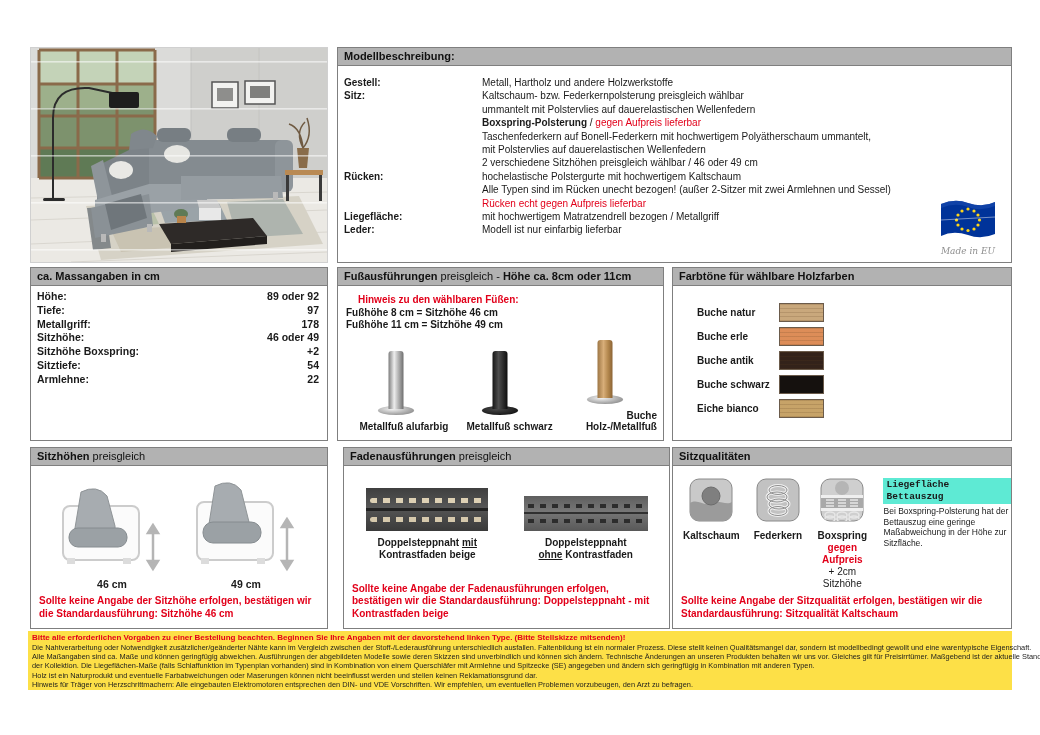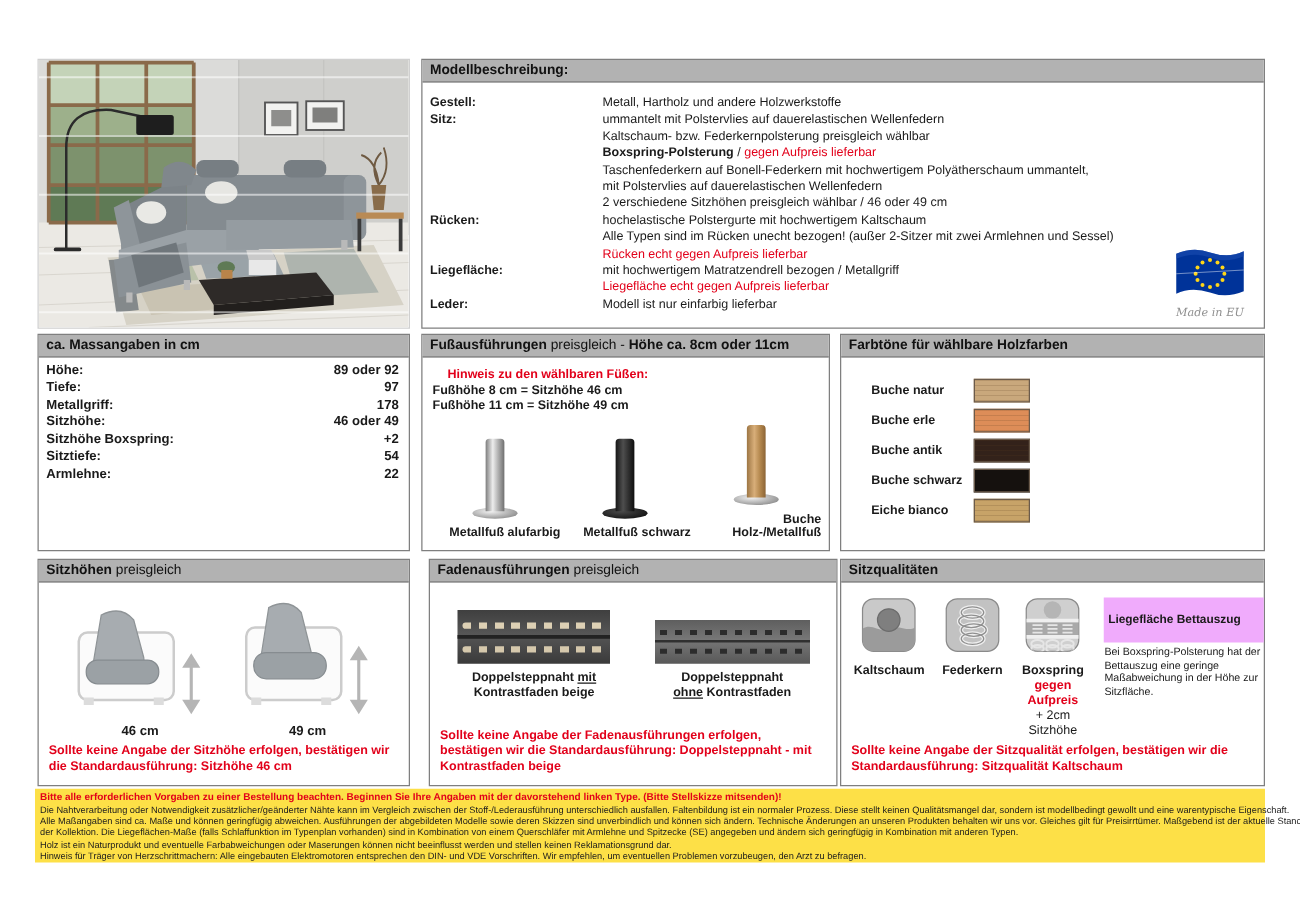--- a/index.html
+++ b/index.html
@@ -69,21 +69,21 @@
   .stitch-dark .mid{position:absolute;left:0;right:0;top:16px;height:2px;background:#303030;}
   .stitch-label{font-size:10px;font-weight:bold;line-height:12px;}
   
   #qual{left:672px;top:447px;width:340px;height:182px;}
   #qual-row{display:flex;align-items:flex-start;padding:12px 0 0 10px;}
   .q-item{text-align:center;width:62px;margin-right:12px;}
   .q-label{font-size:10px;font-weight:bold;margin-top:4px;line-height:12px;}
   .q-extra-red{font-size:10px;font-weight:bold;color:#e2001a;line-height:12px;}
   .q-extra{font-size:10px;line-height:12px;}
   #bett-box{width:152px;margin-left:2px;}
-  #bett-title{background:#f0abfc;font-size:9.5px;font-weight:bold;padding:12px 4px;line-height:12px;}
+  #bett-title{background:#5eead4;font-size:9.5px;font-weight:bold;padding:1px 4px;line-height:12px;font-family:Liberation Mono, monospace;}
   #bett-text{font-size:8.5px;line-height:10.5px;padding:2px 0 0 1px;}
   
   #footer{position:absolute;left:28px;top:631px;width:984px;height:59px;background:#fde047;padding:2px 4px;box-sizing:border-box;}
   #footer-headline{font-size:8px;font-weight:bold;color:#e2001a;line-height:9.6px;white-space:nowrap;}
   .footer-line{font-size:7.4px;line-height:9.4px;color:#1c1c1c;white-space:nowrap;}
 </style>
 </head>
 <body>
 
 <div id="page">
@@ -195,41 +195,40 @@
     <div id="model-rows">
         <div class="m-row">
           <div class="m-label">Gestell:</div>
           <div class="m-lines">
             <div class="m-line"><span>Metall, Hartholz und andere Holzwerkstoffe</span></div>
           </div>
         </div>
         <div class="m-row">
           <div class="m-label">Sitz:</div>
           <div class="m-lines">
+            <div class="m-line"><span>Kaltschaum- bzw. Federkernpolsterung preisgleich wählbar</span></div>
             <div class="m-line"><span>ummantelt mit Polstervlies auf dauerelastischen Wellenfedern</span></div>
-            <div class="m-line"><span>Kaltschaum- bzw. Federkernpolsterung preisgleich wählbar</span></div>
             <div class="m-line"><span class="b ">Boxspring-Polsterung</span><span> / </span><span class="r ">gegen Aufpreis lieferbar</span></div>
             <div class="m-line"><span>Taschenfederkern auf Bonell-Federkern mit hochwertigem Polyätherschaum ummantelt,</span></div>
             <div class="m-line"><span>mit Polstervlies auf dauerelastischen Wellenfedern</span></div>
             <div class="m-line"><span>2 verschiedene Sitzhöhen preisgleich wählbar / 46 oder 49 cm</span></div>
           </div>
         </div>
         <div class="m-row">
           <div class="m-label">Rücken:</div>
           <div class="m-lines">
             <div class="m-line"><span>hochelastische Polstergurte mit hochwertigem Kaltschaum</span></div>
             <div class="m-line"><span>Alle Typen sind im Rücken unecht bezogen! (außer 2-Sitzer mit zwei Armlehnen und Sessel)</span></div>
             <div class="m-line"><span class="r ">Rücken echt gegen Aufpreis lieferbar</span></div>
           </div>
         </div>
         <div class="m-row">
           <div class="m-label">Liegefläche:</div>
           <div class="m-lines">
             <div class="m-line"><span>mit hochwertigem Matratzendrell bezogen / Metallgriff</span></div>
-            <div class="m-line"><span class="r ">Liegefläche echt gegen Aufpreis lieferbar</span></div>
           </div>
         </div>
         <div class="m-row">
           <div class="m-label">Leder:</div>
           <div class="m-lines">
             <div class="m-line"><span>Modell ist nur einfarbig lieferbar</span></div>
           </div>
         </div>
       </div>
     <div id="eu-flag">

